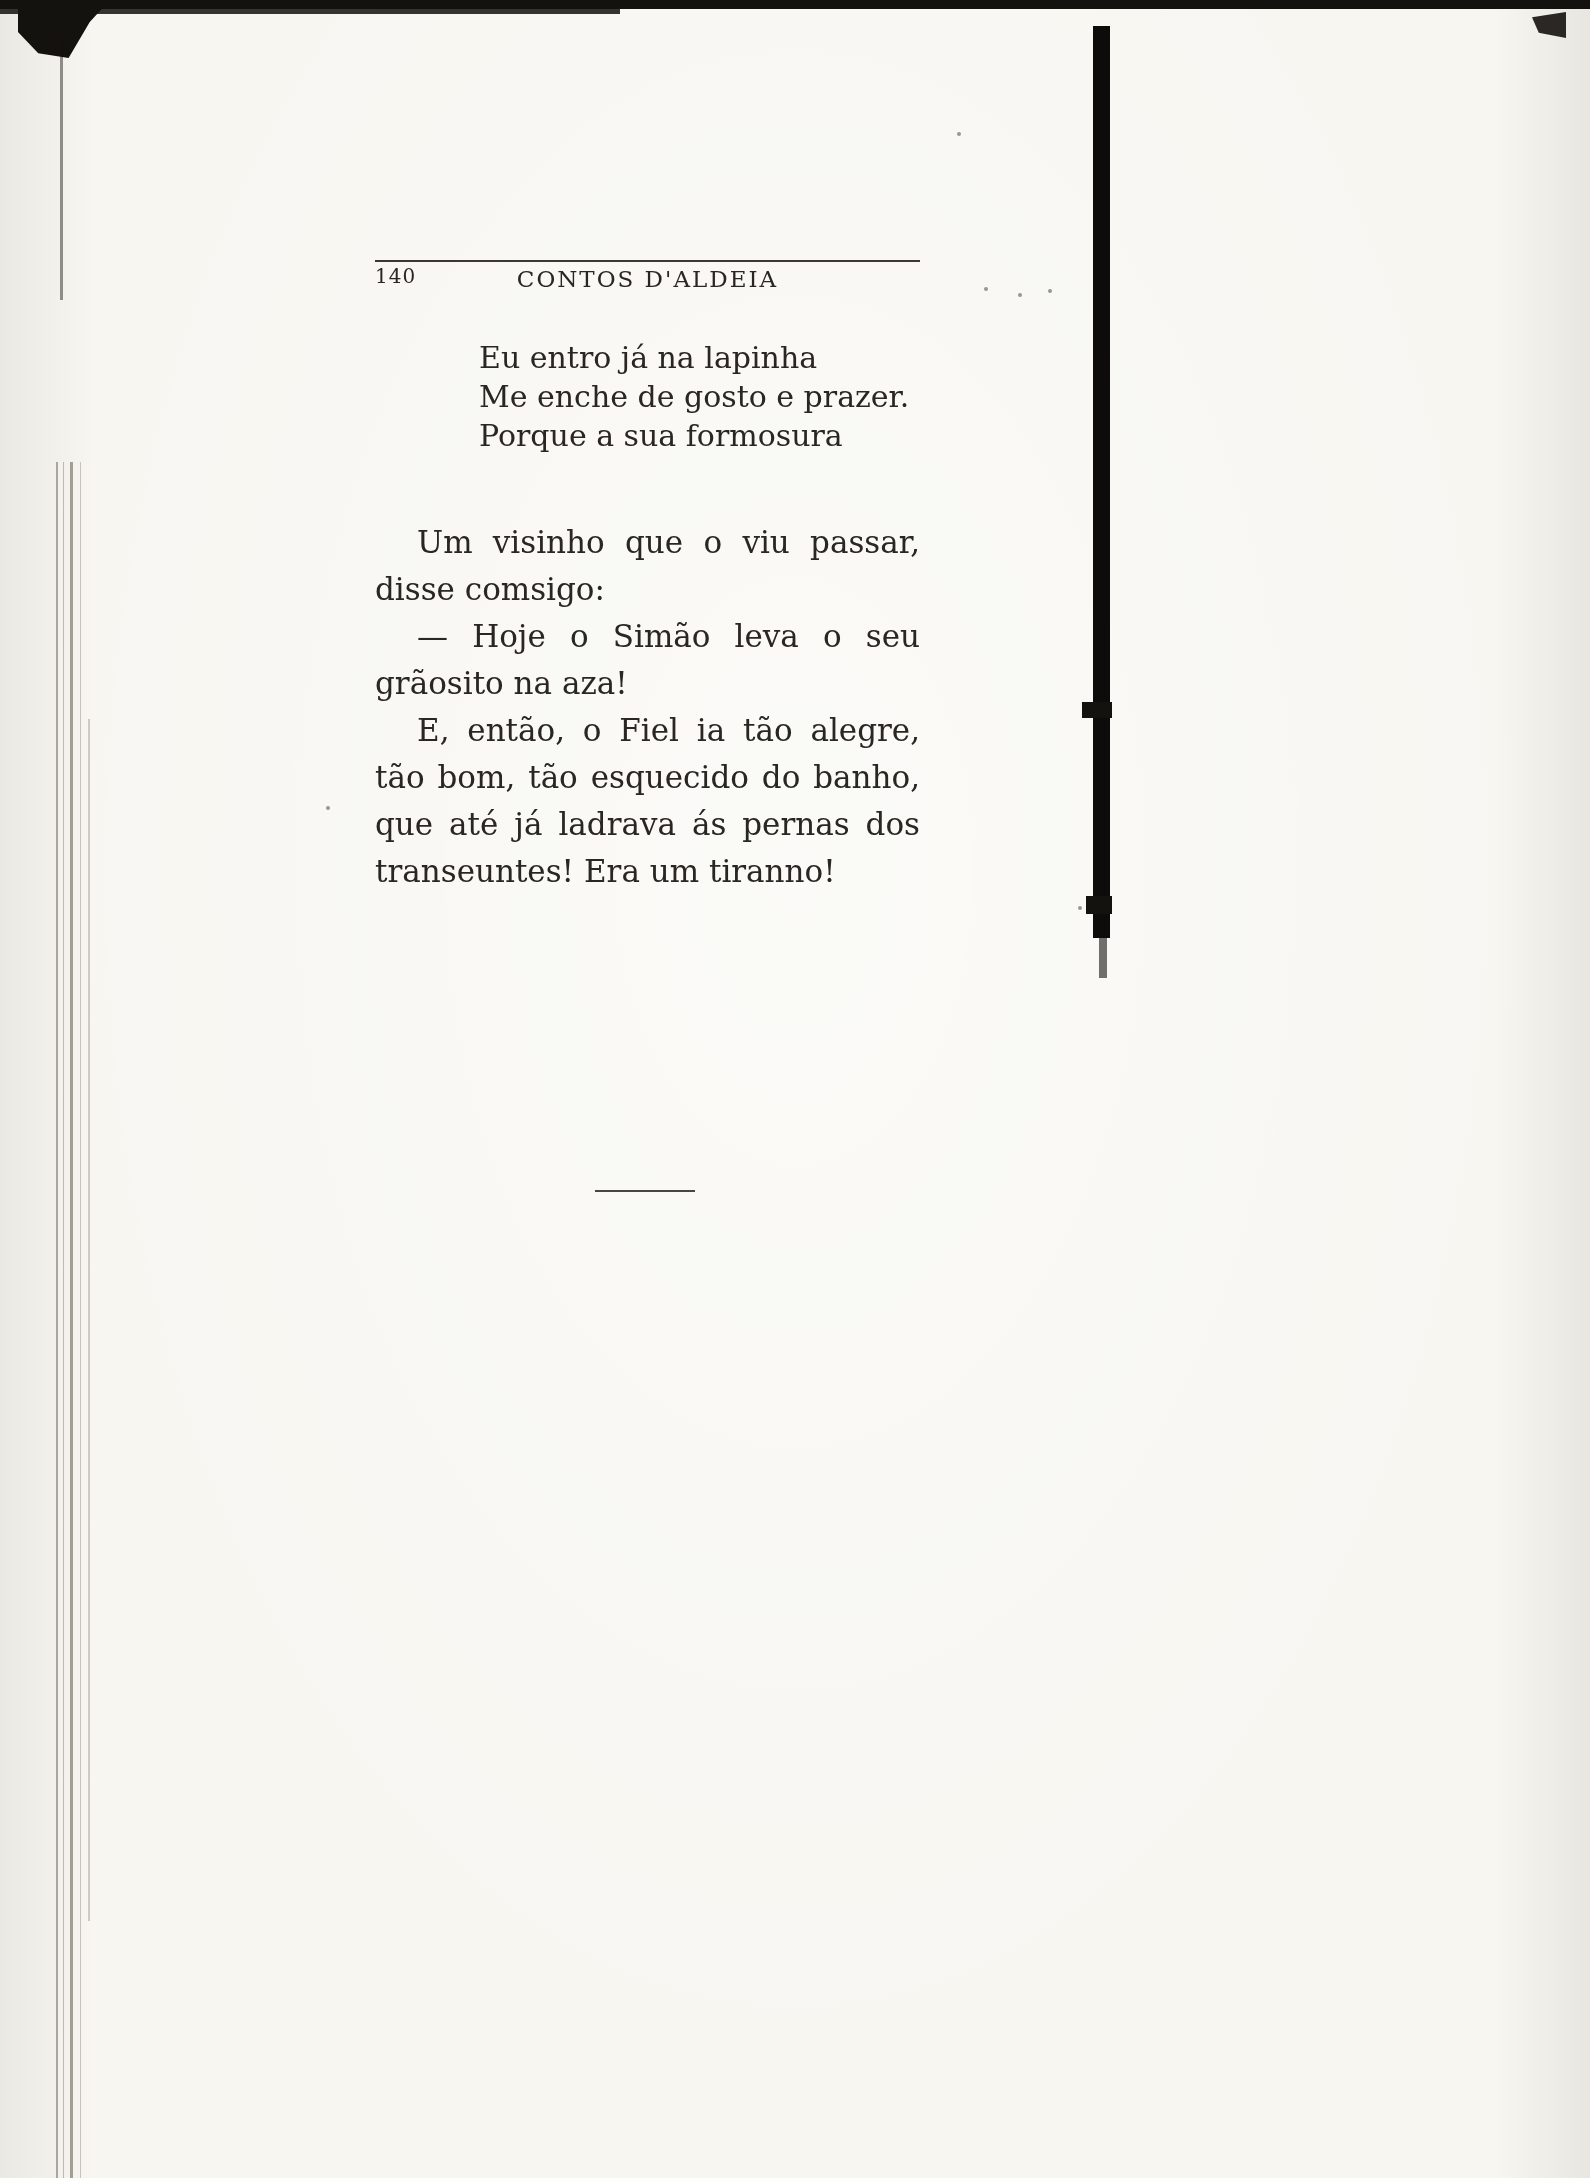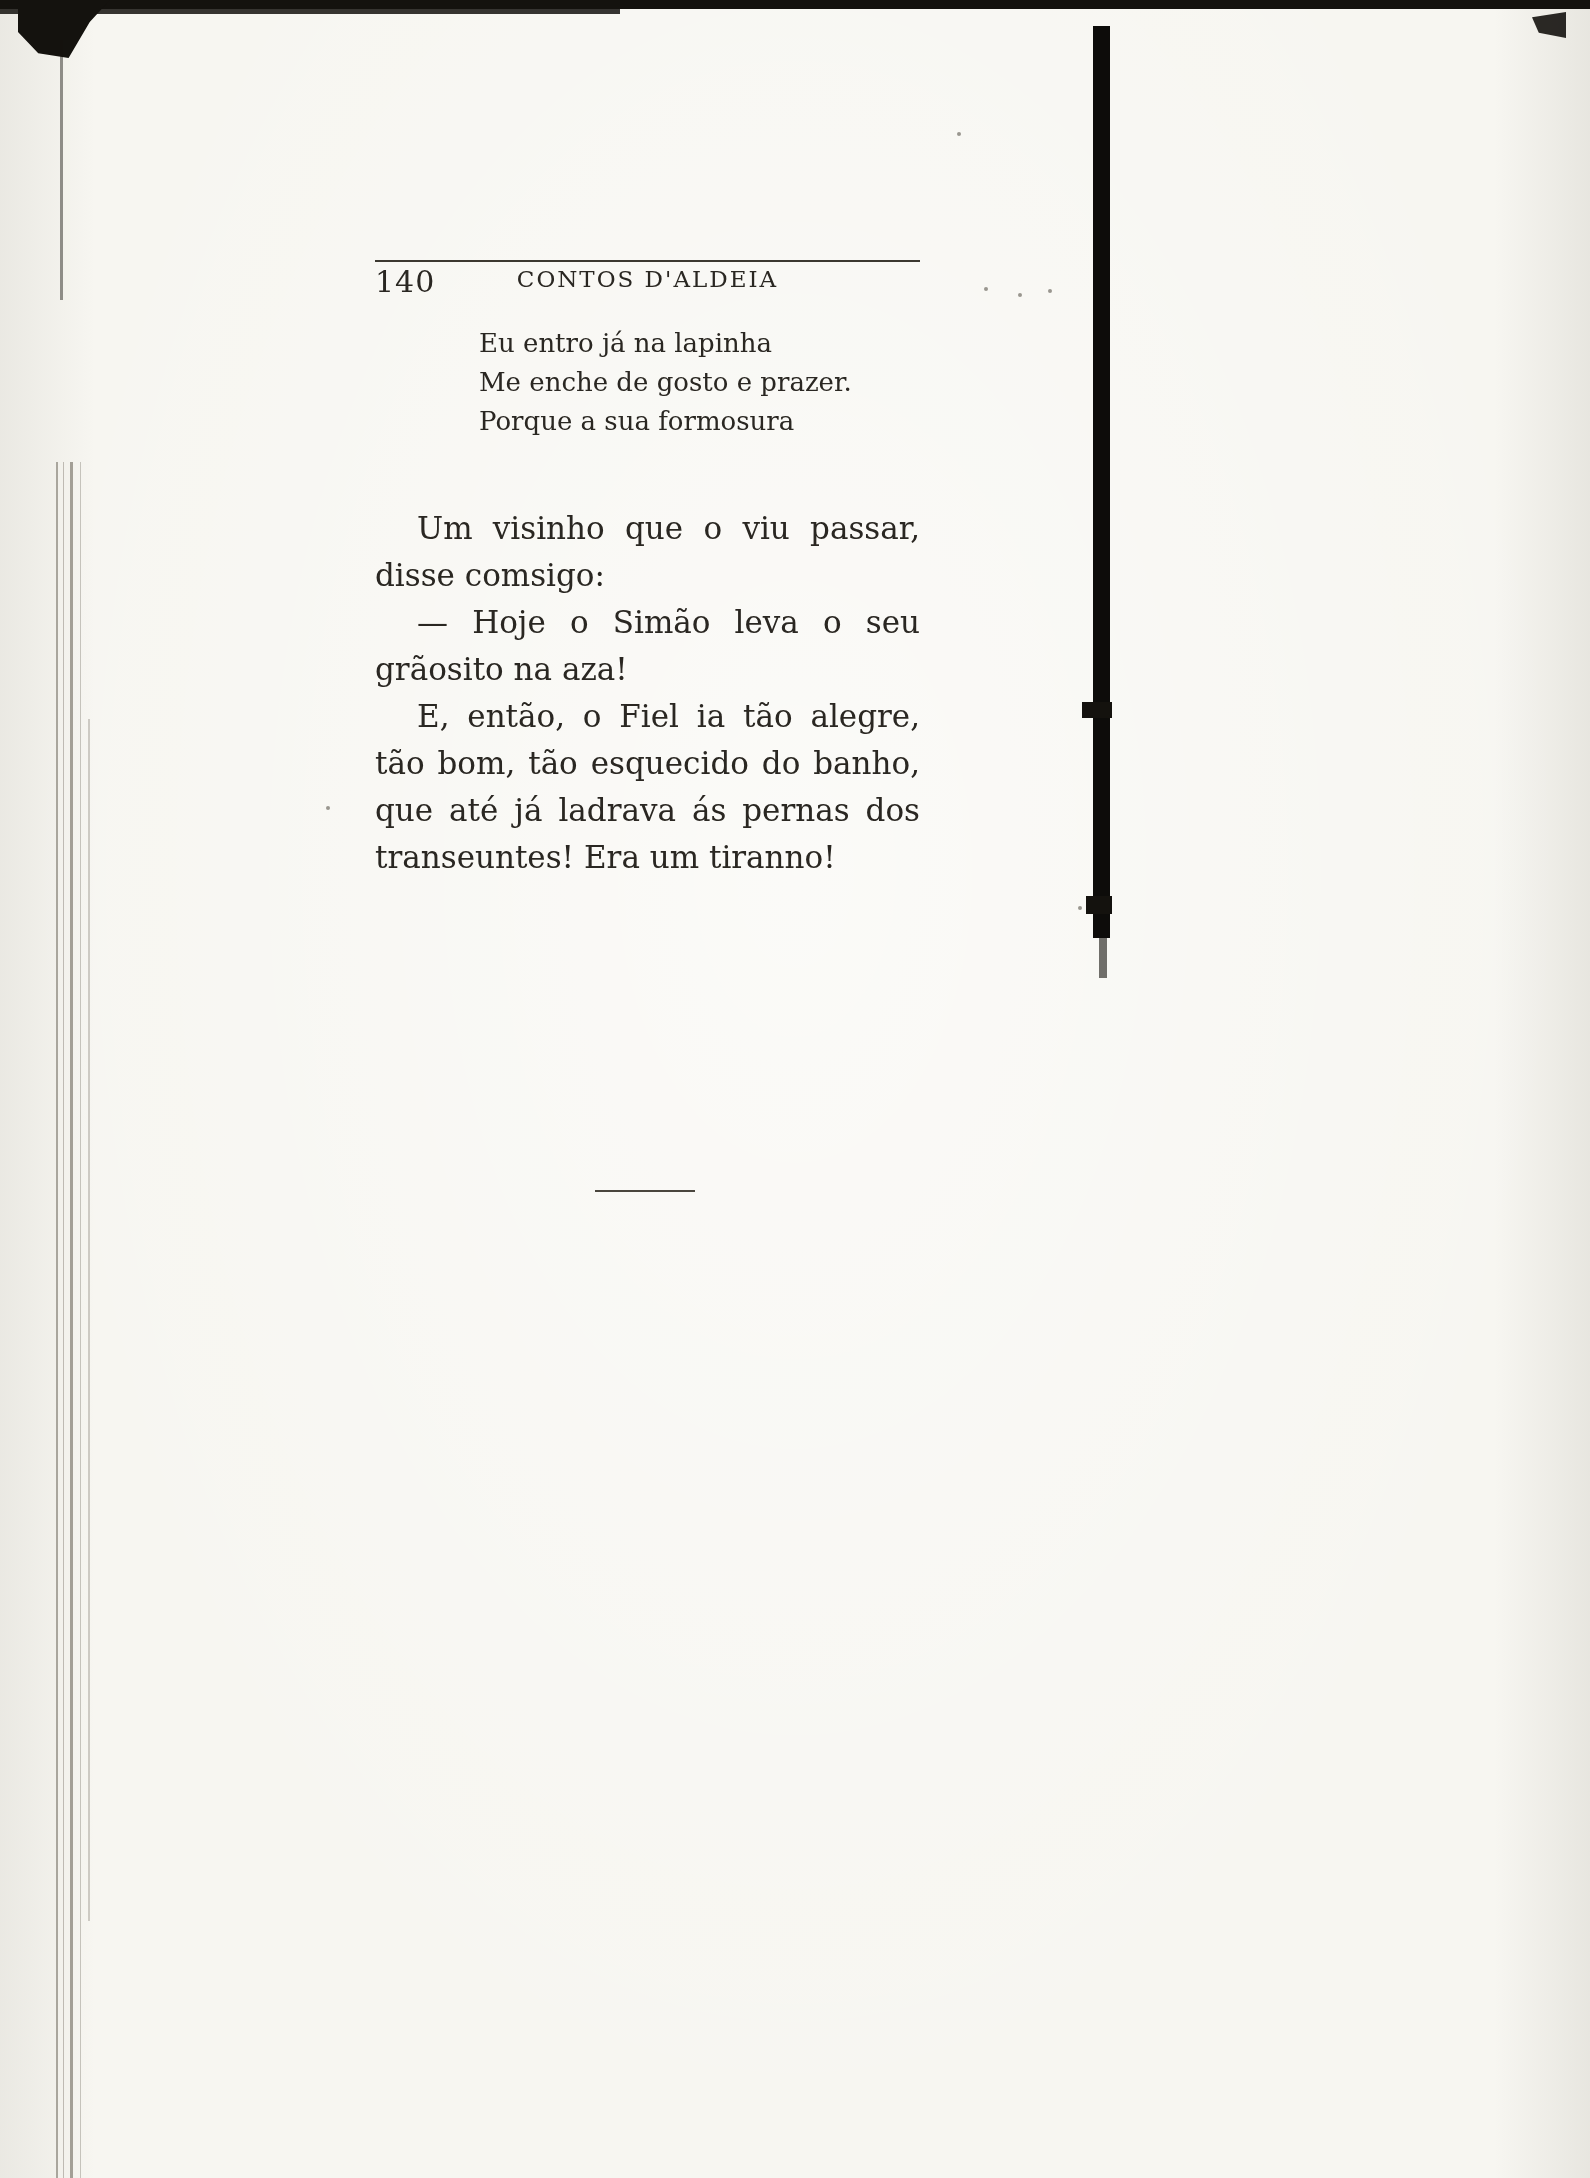--- a/index.html
+++ b/index.html
@@ -52,38 +52,38 @@
     position: absolute;
     left: 375px; top: 218px;
     width: 545px;
   }
   .running-header {
     position: relative;
     height: 38px;
   }
   .page-number {
     position: absolute; left: 0; top: 4px;
-    font-size: 30px; letter-spacing: 1px;
+    font-size: 20px; letter-spacing: 1px;
   }
   .running-title {
     position: absolute; left: 0; right: 0; top: 6px;
     text-align: center;
     font-size: 23px;
     letter-spacing: 2px;
   }
   .header-rule {
     margin-top: 42px;
     border: 0;
     border-top: 2px solid #3c3830;
     width: 100%;
   }
 
   .verse-block {
-    margin: 26px 0 0 104px;
-    font-size: 26px;
+    margin: 40px 0 0 104px;
+    font-size: 30px;
     line-height: 39px;
   }
   .verse-line { white-space: nowrap; }
 
   .prose-block {
     margin-top: 64px;
     font-size: 31px;
     line-height: 47px;
     text-align: justify;
   }

